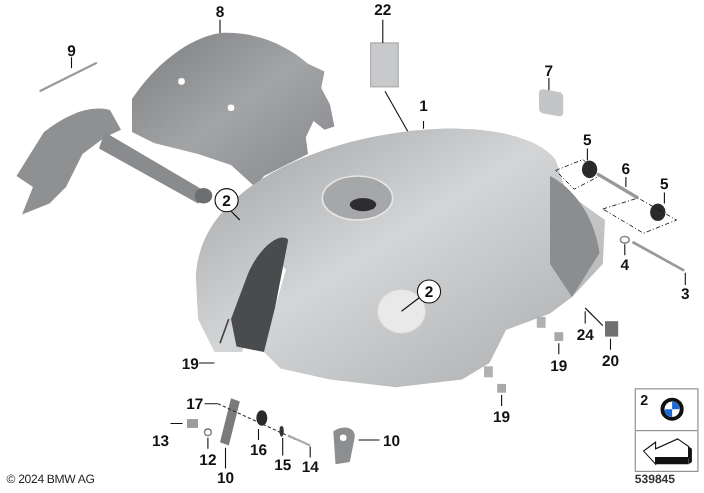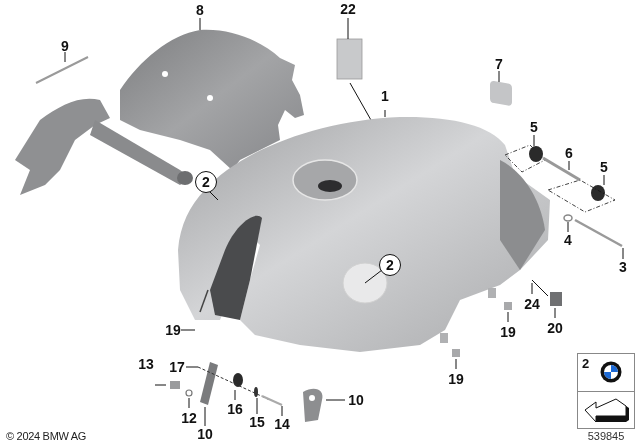--- a/index.html
+++ b/index.html
@@ -6,21 +6,21 @@
   body{width:640px;height:448px;position:relative;overflow:hidden;font-family:"Liberation Sans",sans-serif;}
   #diagram{position:absolute;left:0;top:0;width:640px;height:448px;}
   .lbl{position:absolute;font-family:"Liberation Sans",sans-serif;font-weight:bold;font-size:14px;color:#111;line-height:14px;transform:translate(-50%,-50%);white-space:nowrap;cursor:pointer;}
   .circ{position:absolute;width:20px;height:20px;border:1.3px solid #111;border-radius:50%;background:#fff;font-weight:bold;font-size:14px;line-height:20px;text-align:center;color:#111;transform:translate(-50%,-50%);cursor:pointer;}
   .copyright{position:absolute;left:6px;top:430px;font-size:11px;color:#222;letter-spacing:-0.3px;}
   .refbox{position:absolute;left:577px;top:353px;width:56px;height:74px;border:1px solid #888;background:#fff;}
   .refbox .top{height:37px;border-bottom:1px solid #888;position:relative;}
   .refbox .num{position:absolute;left:4px;top:2px;font-weight:bold;font-size:13px;color:#111;}
   .refbox .logo{position:absolute;left:22px;top:7px;width:22px;height:22px;}
   .refbox .arrow{position:absolute;left:4px;top:40px;width:48px;height:32px;}
-  .imgid{position:absolute;left:577px;top:430px;width:58px;text-align:center;font-size:11px;color:#333;}
+  .imgid{position:absolute;left:577px;top:430px;width:58px;font-size:11px;color:#333;font-weight:bold;}
 </style>
 </head>
 <body>
 
 <div id="diagram">
   <svg width="640" height="448" viewBox="0 0 640 448">
     <defs>
       <linearGradient id="tankG" x1="0" y1="0" x2="1" y2="1">
         <stop offset="0" stop-color="#9fa0a2"></stop>
         <stop offset="0.45" stop-color="#d4d5d7"></stop>
@@ -131,21 +131,21 @@
   <span class="lbl" style="left:568px;top:240px">4</span>
   <span class="lbl" style="left:534px;top:127px">5</span>
   <span class="lbl" style="left:604px;top:167px">5</span>
   <span class="lbl" style="left:569px;top:153px">6</span>
   <span class="lbl" style="left:499px;top:64px">7</span>
   <span class="lbl" style="left:200px;top:10px">8</span>
   <span class="lbl" style="left:65px;top:46px">9</span>
   <span class="lbl" style="left:205px;top:434px">10</span>
   <span class="lbl" style="left:356px;top:400px">10</span>
   <span class="lbl" style="left:189px;top:418px">12</span>
-  <span class="lbl" style="left:146px;top:364px">13</span>
+  <span class="lbl" style="left:146px;top:400px">13</span>
   <span class="lbl" style="left:282px;top:424px">14</span>
   <span class="lbl" style="left:257px;top:422px">15</span>
   <span class="lbl" style="left:235px;top:409px">16</span>
   <span class="lbl" style="left:177px;top:367px">17</span>
   <span class="lbl" style="left:173px;top:330px">19</span>
   <span class="lbl" style="left:508px;top:332px">19</span>
   <span class="lbl" style="left:456px;top:379px">19</span>
   <span class="lbl" style="left:555px;top:328px">20</span>
   <span class="lbl" style="left:532px;top:304px">24</span>
   <span class="lbl" style="left:348px;top:9px">22</span>

